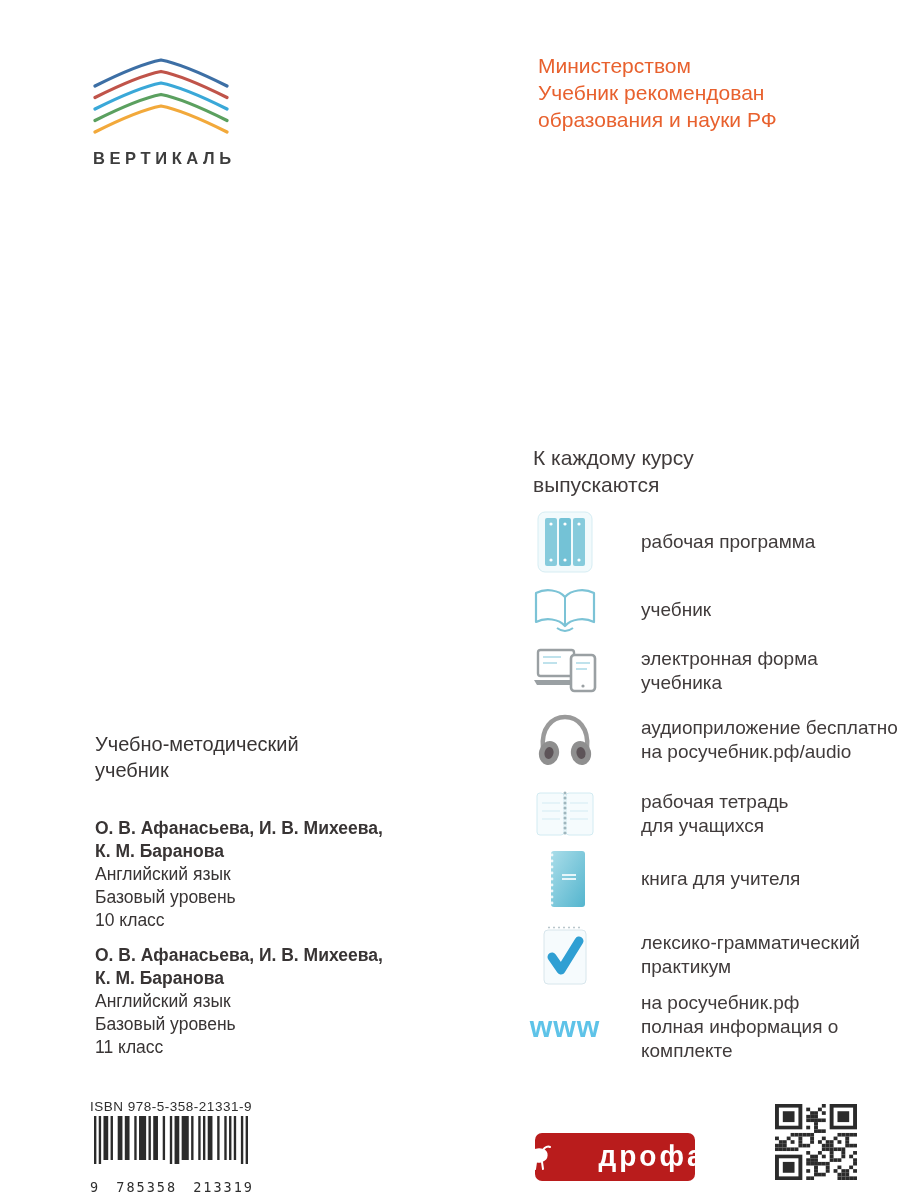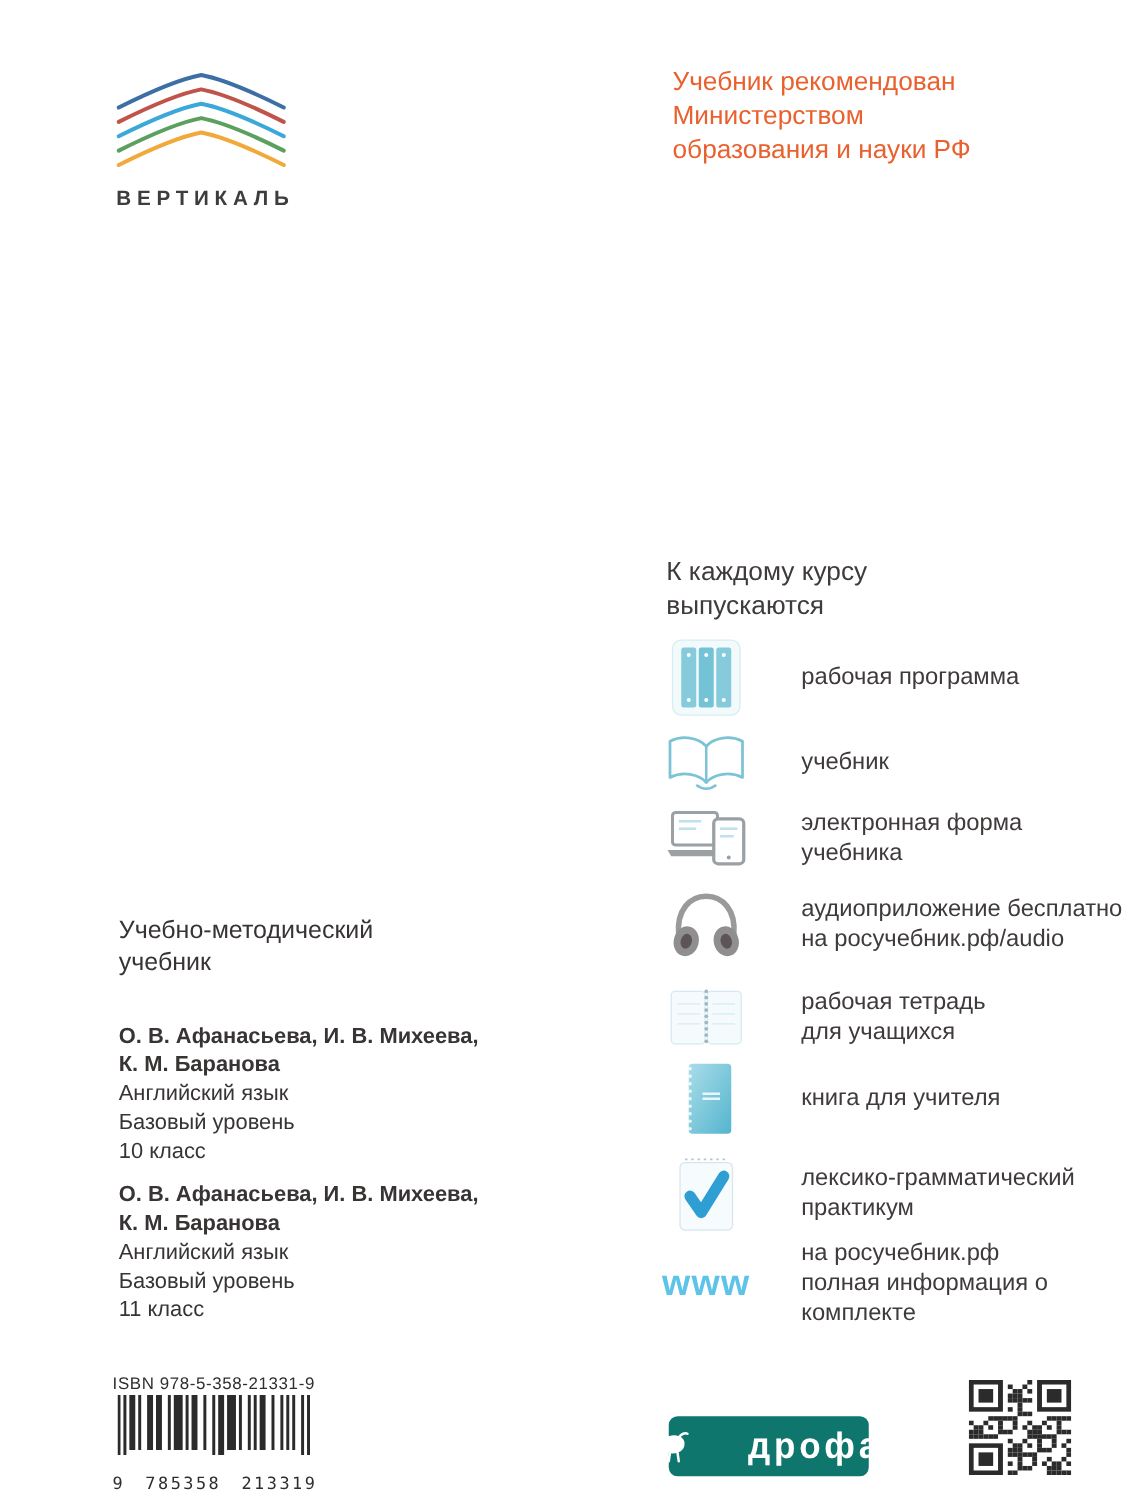--- a/index.html
+++ b/index.html
@@ -56,22 +56,22 @@
         <path d="M2 51 C28 38 52 28 68 25 C84 28 108 38 134 51" stroke="#3aa8d8"></path>
         <path d="M2 62.5 C28 49.5 52 39.5 68 36.5 C84 39.5 108 49.5 134 62.5" stroke="#5ba05f"></path>
         <path d="M2 74 C28 61 52 51 68 48 C84 51 108 61 134 74" stroke="#f2a93b"></path>
       </g>
     </svg>
   </span>
   <div class="logo-wordmark">ВЕРТИКАЛЬ</div>
 </div>
 
 <div class="recommendation" style="color:#e8612e;">
+  <div>Министерством</div>
   <div>Учебник рекомендован</div>
-  <div>Министерством</div>
   <div>образования и науки РФ</div>
 </div>
 
 <div class="course-heading">
   <div>К каждому курсу</div>
   <div>выпускаются</div>
 </div>
 
 <div class="course-row" style="top:510px;height:64px;">
   <span class="icon-cell">
@@ -288,21 +288,21 @@
       <rect x="123.20" y="0" width="2.37" height="44" fill="#2b2b2b"></rect>
       <rect x="130.31" y="0" width="2.37" height="44" fill="#2b2b2b"></rect>
       <rect x="135.05" y="0" width="2.37" height="44" fill="#2b2b2b"></rect>
       <rect x="139.78" y="0" width="2.37" height="44" fill="#2b2b2b"></rect>
       <rect x="146.89" y="0" width="2.37" height="48" fill="#2b2b2b"></rect>
       <rect x="151.63" y="0" width="2.37" height="48" fill="#2b2b2b"></rect>
     </svg>
   <div class="barcode-digits">9 785358 213319</div>
 </div>
 
-<div class="publisher-logo" style="background:#0f766e;gap:44px;">
+<div class="publisher-logo" style="background:#b91c1c;gap:44px;">
   <span>
     <svg width="30" height="32" viewBox="0 0 30 32">
       <g stroke="#ffffff" stroke-width="2" fill="none" stroke-linecap="round">
         <path d="M4 4 L13 13"></path>
         <path d="M8 17 C8 11 14 9 19 11 C24 13 24 20 18 22 C13 24 8 22 8 17 Z" fill="#ffffff"></path>
         <path d="M19 11 C21 8 24 7 26 8"></path>
         <line x1="12" y1="23" x2="11" y2="30"></line>
         <line x1="18" y1="23" x2="19" y2="30"></line>
       </g>
     </svg>

